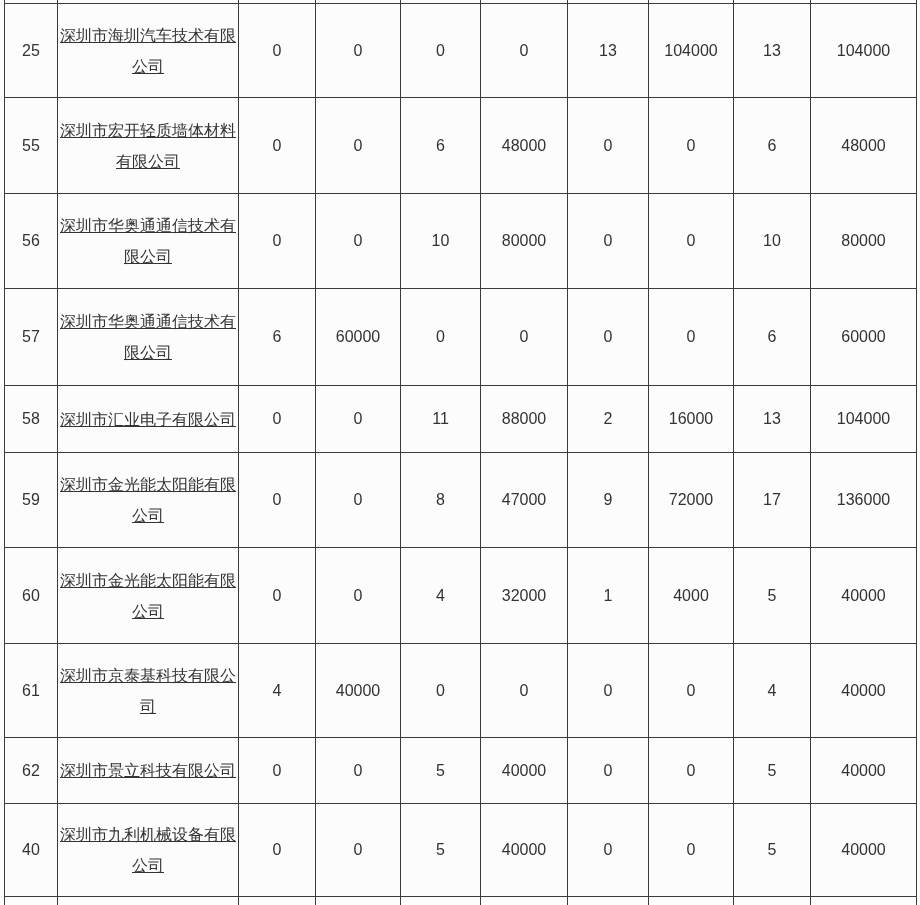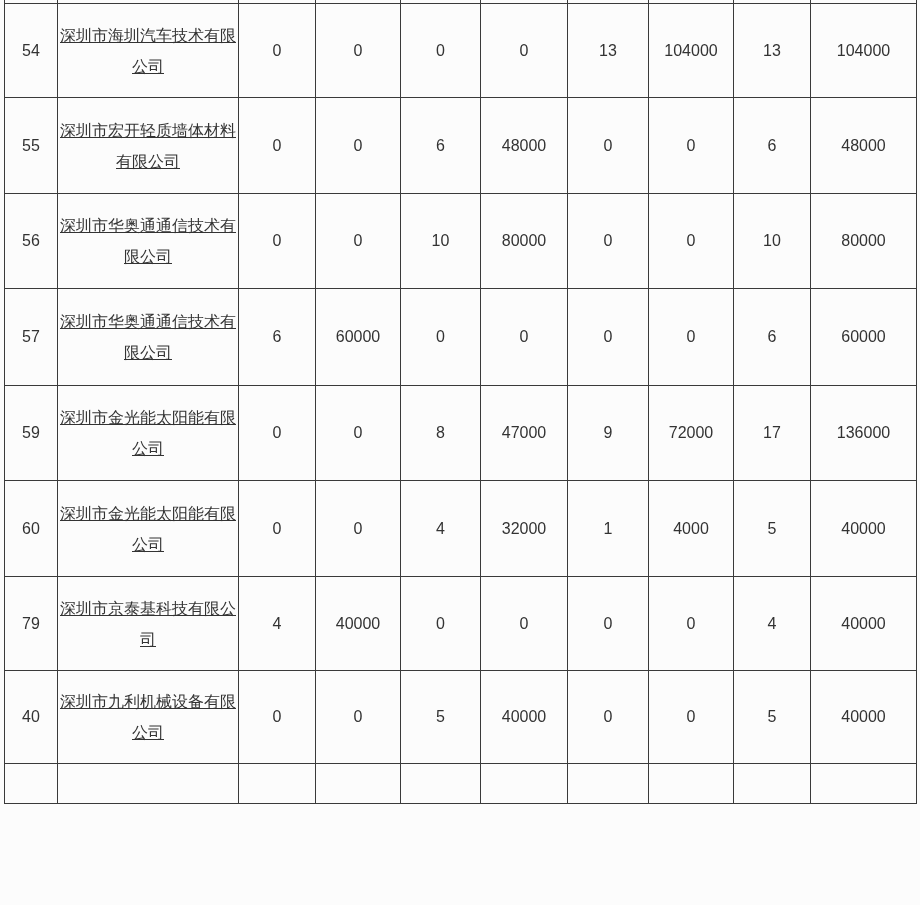--- a/index.html
+++ b/index.html
@@ -63,21 +63,21 @@
         <td></td>
         <td></td>
         <td></td>
         <td></td>
         <td></td>
         <td></td>
         <td></td>
       </tr>
 
       <tr style="height: 94px;">
-    <td class="c-no">54</td>
+    <td class="c-no">25</td>
     <td class="c-name">深圳市海圳汽车技术有限公司</td>
     <td class="c-num">0</td>
     <td class="c-num">0</td>
     <td class="c-num">0</td>
     <td class="c-num">0</td>
     <td class="c-num">13</td>
     <td class="c-num">104000</td>
     <td class="c-num">13</td>
     <td class="c-num">104000</td>
   </tr>
@@ -109,20 +109,32 @@
     <td class="c-no">57</td>
     <td class="c-name">深圳市华奥通通信技术有限公司</td>
     <td class="c-num">6</td>
     <td class="c-num">60000</td>
     <td class="c-num">0</td>
     <td class="c-num">0</td>
     <td class="c-num">0</td>
     <td class="c-num">0</td>
     <td class="c-num">6</td>
     <td class="c-num">60000</td>
+  </tr>
+        <tr style="height: 67px;">
+    <td class="c-no">58</td>
+    <td class="c-name">深圳市汇业电子有限公司</td>
+    <td class="c-num">0</td>
+    <td class="c-num">0</td>
+    <td class="c-num">11</td>
+    <td class="c-num">88000</td>
+    <td class="c-num">2</td>
+    <td class="c-num">16000</td>
+    <td class="c-num">13</td>
+    <td class="c-num">104000</td>
   </tr>
         <tr style="height: 95px;">
     <td class="c-no">59</td>
     <td class="c-name">深圳市金光能太阳能有限公司</td>
     <td class="c-num">0</td>
     <td class="c-num">0</td>
     <td class="c-num">8</td>
     <td class="c-num">47000</td>
     <td class="c-num">9</td>
     <td class="c-num">72000</td>
@@ -135,29 +147,41 @@
     <td class="c-num">0</td>
     <td class="c-num">0</td>
     <td class="c-num">4</td>
     <td class="c-num">32000</td>
     <td class="c-num">1</td>
     <td class="c-num">4000</td>
     <td class="c-num">5</td>
     <td class="c-num">40000</td>
   </tr>
         <tr style="height: 94px;">
-    <td class="c-no">79</td>
+    <td class="c-no">61</td>
     <td class="c-name">深圳市京泰基科技有限公司</td>
     <td class="c-num">4</td>
     <td class="c-num">40000</td>
     <td class="c-num">0</td>
     <td class="c-num">0</td>
     <td class="c-num">0</td>
     <td class="c-num">0</td>
     <td class="c-num">4</td>
+    <td class="c-num">40000</td>
+  </tr>
+        <tr style="height: 66px;">
+    <td class="c-no">62</td>
+    <td class="c-name">深圳市景立科技有限公司</td>
+    <td class="c-num">0</td>
+    <td class="c-num">0</td>
+    <td class="c-num">5</td>
+    <td class="c-num">40000</td>
+    <td class="c-num">0</td>
+    <td class="c-num">0</td>
+    <td class="c-num">5</td>
     <td class="c-num">40000</td>
   </tr>
         <tr style="height: 93px;">
     <td class="c-no">40</td>
     <td class="c-name">深圳市九利机械设备有限公司</td>
     <td class="c-num">0</td>
     <td class="c-num">0</td>
     <td class="c-num">5</td>
     <td class="c-num">40000</td>
     <td class="c-num">0</td>

